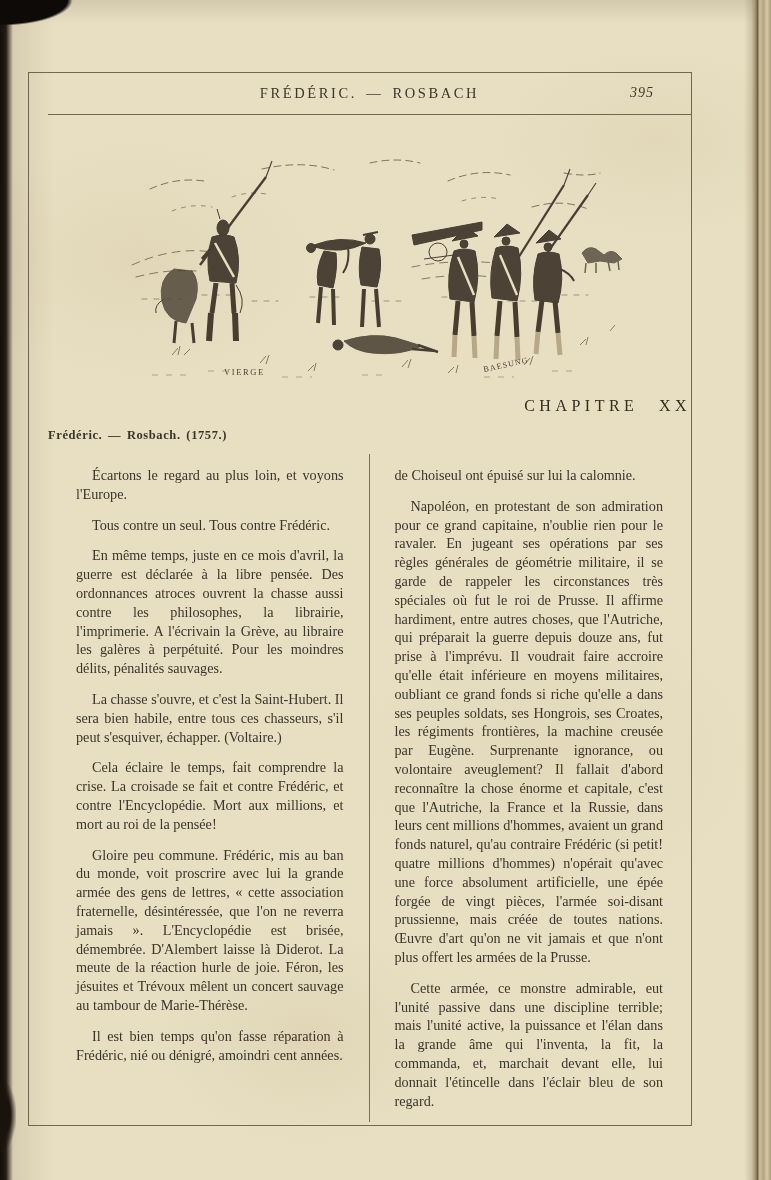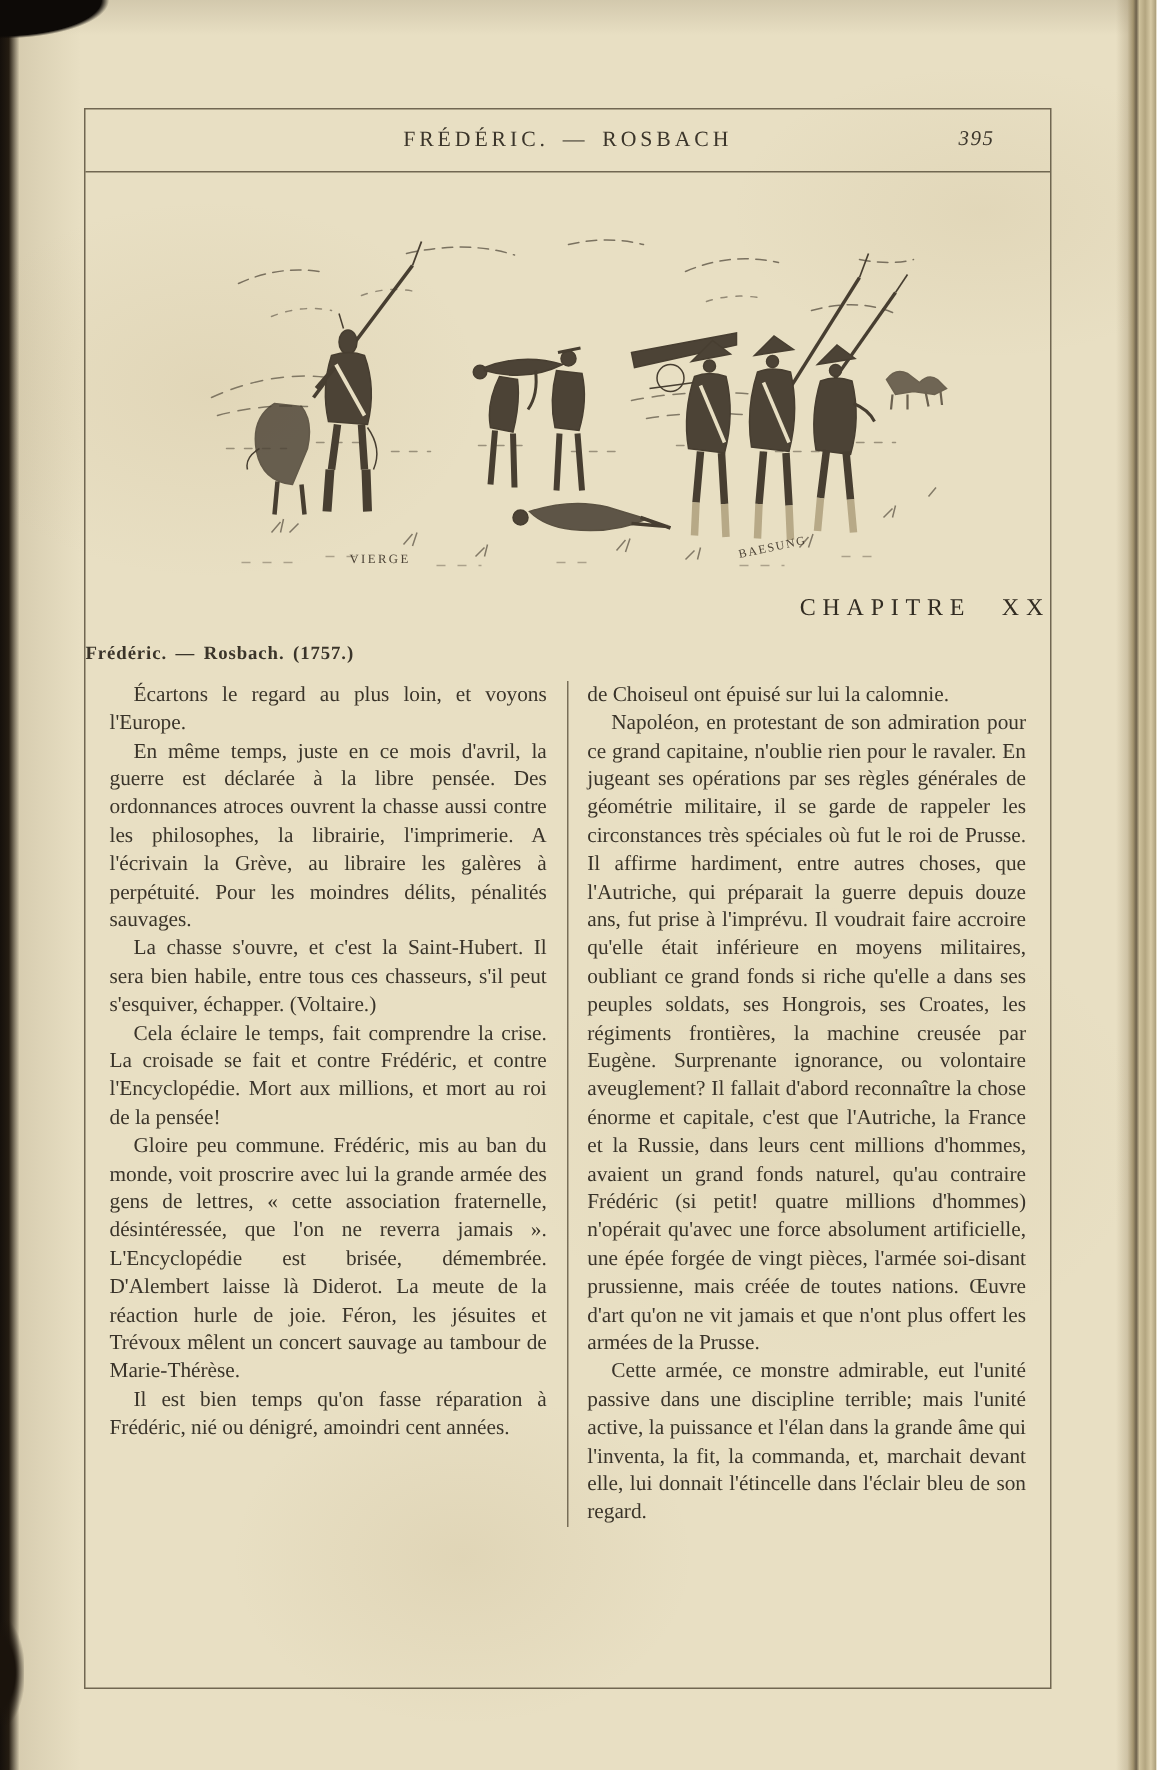--- a/index.html
+++ b/index.html
@@ -42,22 +42,23 @@
         rgba(130,110,75,.25) 28%,
         #a3946f 42%,
         #6d614b 50%,
         #cdc09a 58%,
         #b3a580 72%,
         #d6c9a4 86%,
         #a89a76 100%);
   }
   
   .page-frame{
-    position:absolute;left:56px;top:72px;width:643px;height:1052px;
+    position:absolute;left:28px;top:72px;width:643px;height:1052px;
     border:1px solid rgba(92,82,62,.85);
+    padding-left:19px;
   }
   .frame-header{
     position:relative;height:41px;
     border-bottom:1px solid rgba(92,82,62,.85);
     display:flex;align-items:center;justify-content:center;
   }
   .running-title{
     font-size:14.5px;letter-spacing:2.6px;word-spacing:3px;color:#3c362b;
   }
   .folio{
@@ -76,21 +77,21 @@
     margin:13px 0 0;text-align:left;font-weight:bold;
     font-size:12.5px;letter-spacing:.6px;word-spacing:2px;color:#3a342a;
   }
   .columns{
     display:flex;margin:11px 16px 0;
   }
   .col{width:50%;box-sizing:border-box;}
   .col-left{padding-right:13px;border-right:1px solid rgba(92,82,62,.8);}
   .col-right{padding-left:13px;}
   .col p{
-    margin:0;text-align:justify;
+    margin:12px;text-align:justify;
     font-size:14.2px;line-height:18.8px;color:#3a342a;font-family:Liberation Serif, serif;
   }
   .col p.ind{text-indent:16px;}
 </style>
 </head>
 <body>
 
 <div class="scan">
 
   <div class="edge-left"></div>
@@ -191,20 +192,21 @@
         <text x="372" y="223" font-size="8" letter-spacing="1.2" fill="#4c4336" font-family="Liberation Serif, serif" transform="rotate(-12 372 223)">BAESUNG</text>
       </svg>
     </figure>
 
     <h1 class="chapter-heading">CHAPITRE XX</h1>
     <h2 class="chapter-subtitle">Frédéric. — Rosbach. (1757.)</h2>
 
     <div class="columns">
       <div class="col col-left">
         <p class="ind">Écartons le regard au plus loin, et voyons l'Europe.</p>
+        <p class="ind">Tous contre un seul. Tous contre Frédéric.</p>
         <p class="ind">En même temps, juste en ce mois d'avril, la guerre est déclarée à la libre pensée. Des ordonnances atroces ouvrent la chasse aussi contre les philosophes, la librairie, l'imprimerie. A l'écrivain la Grève, au libraire les galères à perpétuité. Pour les moindres délits, pénalités sauvages.</p>
         <p class="ind">La chasse s'ouvre, et c'est la Saint-Hubert. Il sera bien habile, entre tous ces chasseurs, s'il peut s'esquiver, échapper. (Voltaire.)</p>
         <p class="ind">Cela éclaire le temps, fait comprendre la crise. La croisade se fait et contre Frédéric, et contre l'Encyclopédie. Mort aux millions, et mort au roi de la pensée!</p>
         <p class="ind">Gloire peu commune. Frédéric, mis au ban du monde, voit proscrire avec lui la grande armée des gens de lettres, « cette association fraternelle, désintéressée, que l'on ne reverra jamais ». L'Encyclopédie est brisée, démembrée. D'Alembert laisse là Diderot. La meute de la réaction hurle de joie. Féron, les jésuites et Trévoux mêlent un concert sauvage au tambour de Marie-Thérèse.</p>
         <p class="ind">Il est bien temps qu'on fasse réparation à Frédéric, nié ou dénigré, amoindri cent années.</p>
       </div>
       <div class="col col-right">
         <p>de Choiseul ont épuisé sur lui la calomnie.</p>
         <p class="ind">Napoléon, en protestant de son admiration pour ce grand capitaine, n'oublie rien pour le ravaler. En jugeant ses opérations par ses règles générales de géométrie militaire, il se garde de rappeler les circonstances très spéciales où fut le roi de Prusse. Il affirme hardiment, entre autres choses, que l'Autriche, qui préparait la guerre depuis douze ans, fut prise à l'imprévu. Il voudrait faire accroire qu'elle était inférieure en moyens militaires, oubliant ce grand fonds si riche qu'elle a dans ses peuples soldats, ses Hongrois, ses Croates, les régiments frontières, la machine creusée par Eugène. Surprenante ignorance, ou volontaire aveuglement? Il fallait d'abord reconnaître la chose énorme et capitale, c'est que l'Autriche, la France et la Russie, dans leurs cent millions d'hommes, avaient un grand fonds naturel, qu'au contraire Frédéric (si petit! quatre millions d'hommes) n'opérait qu'avec une force absolument artificielle, une épée forgée de vingt pièces, l'armée soi-disant prussienne, mais créée de toutes nations. Œuvre d'art qu'on ne vit jamais et que n'ont plus offert les armées de la Prusse.</p>
         <p class="ind">Cette armée, ce monstre admirable, eut l'unité passive dans une discipline terrible; mais l'unité active, la puissance et l'élan dans la grande âme qui l'inventa, la fit, la commanda, et, marchait devant elle, lui donnait l'étincelle dans l'éclair bleu de son regard.</p>

